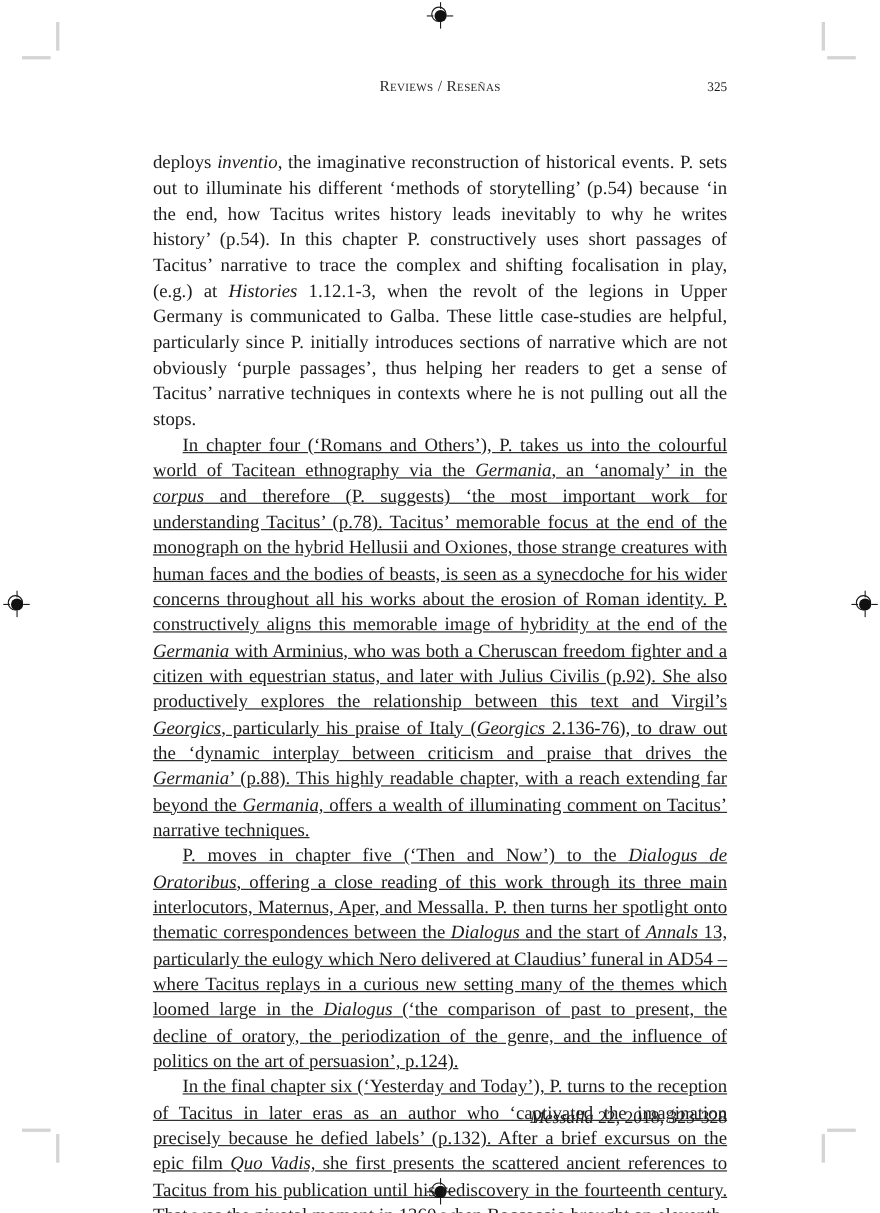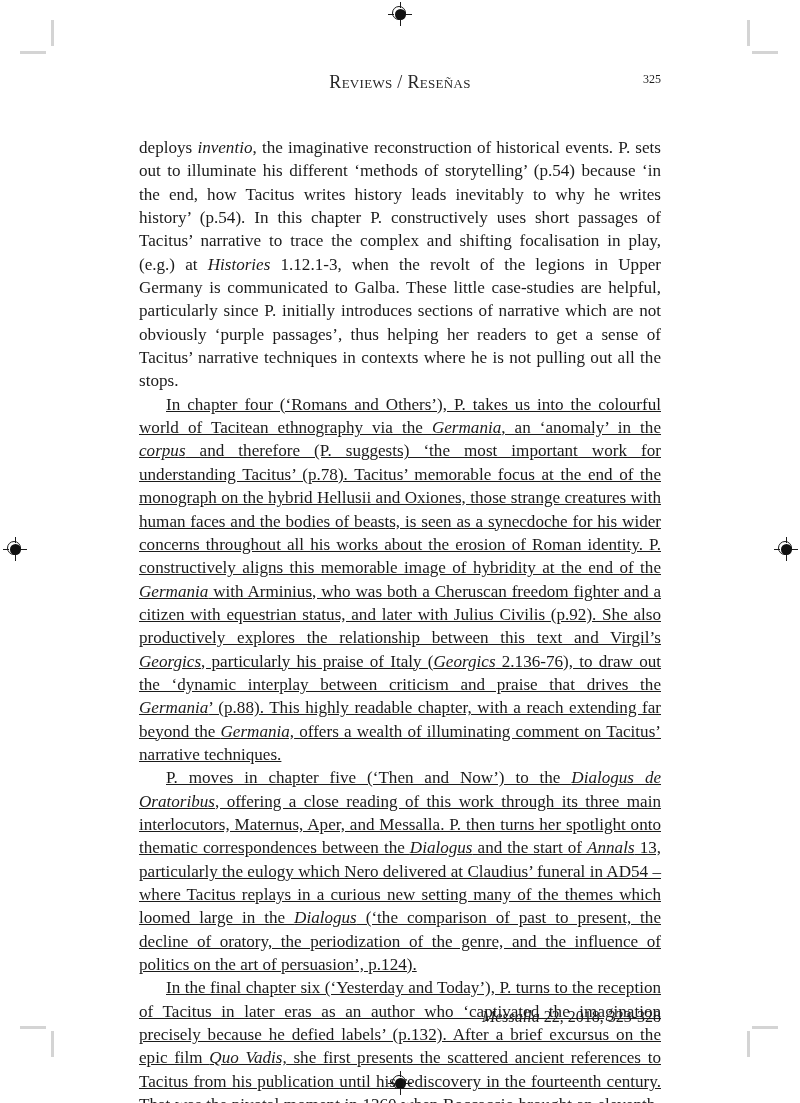--- a/index.html
+++ b/index.html
@@ -77,21 +77,21 @@
     left: 139px;
     top: 72px;
     width: 522px;
     height: 22px;
   }
   .running-head .rh-title {
     position: absolute;
     left: 0;
     right: 0;
     text-align: center;
-    font-size: 18px;
+    font-size: 14px;
     font-variant: small-caps;
     letter-spacing: 0.3px;
     color: #262626;
     white-space: nowrap;
   }
   .running-head .rh-folio {
     position: absolute;
     right: 0;
     top: 0;
     font-size: 12px;

